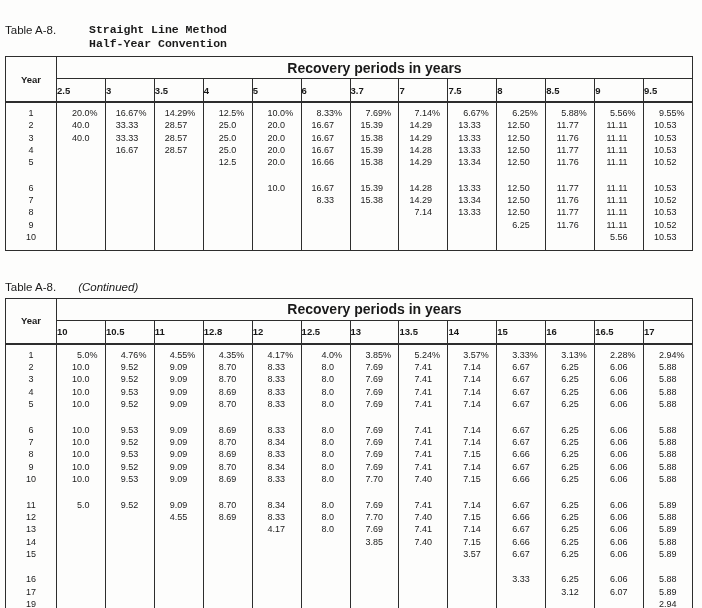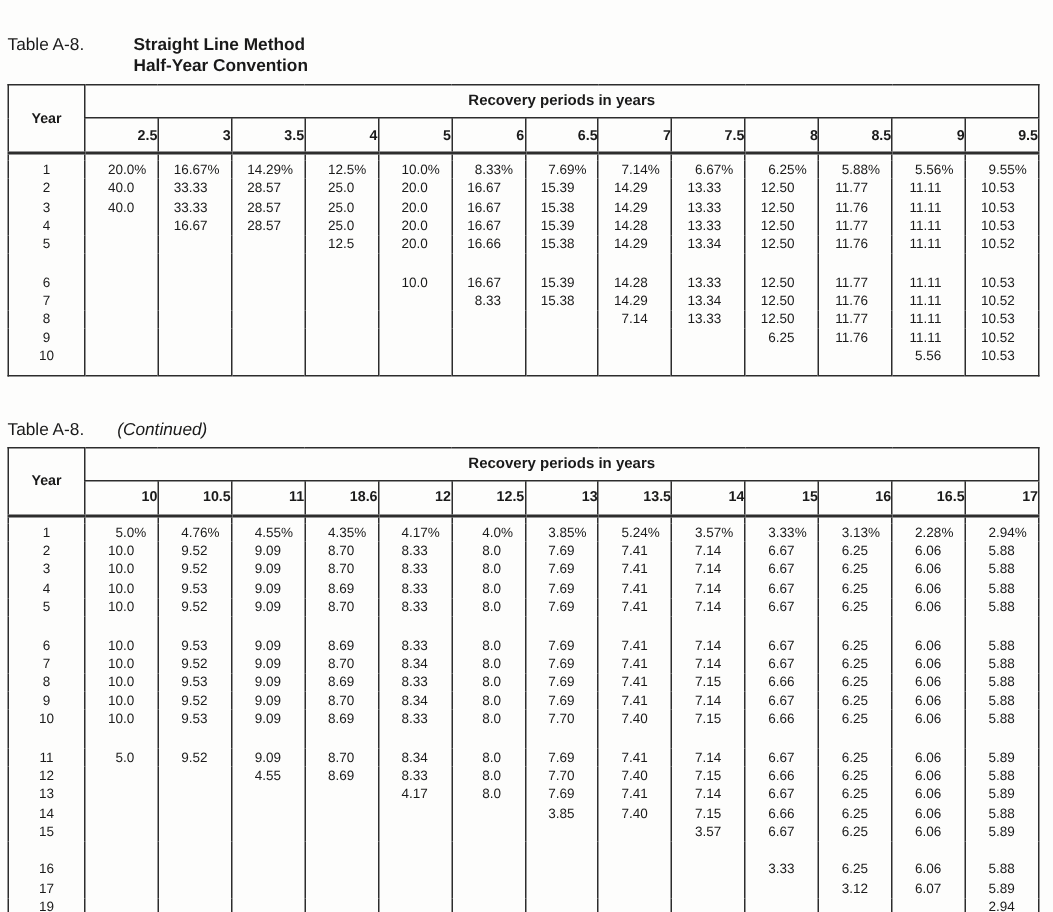--- a/index.html
+++ b/index.html
@@ -7,44 +7,44 @@
     width: 702px; height: 608px;
     background: #fdfdfc;
     font-family: "Liberation Sans", sans-serif;
     color: #1a1a1a;
     overflow: hidden;
   }
   .page { padding: 23px 6px 0 5px; }
 
   .hd { display: flex; font-size: 11.5px; line-height: 1.22; }
   .hd .prefix { flex: none; width: 84px; }
-  .hd .bold { font-weight: 700; }
+  .hd .bold { font-weight: 700; font-family: Liberation Mono, monospace; }
 
   .hd2 { margin: 30px 0 0 0; font-size: 11.5px; }
   .hd2 .cont { font-style: italic; margin-left: 22px; }
 
   table.a8 {
     border-collapse: collapse; table-layout: fixed;
     width: 688px; margin-top: 5px;
     border: 1.5px solid #2d2d2d;
   }
   .a8 col.cy { width: 51px; }
   .a8 th { font-weight: 700; padding: 0; }
   .a8 th.group {
-    height: 21px; font-size: 10px;
+    height: 21px; font-size: 14px;
     border-left: 1px solid #2d2d2d; border-bottom: 1px solid #2d2d2d;
     text-align: center; vertical-align: middle;
   }
   .a8 th.yearh {
     font-size: 9.5px; text-align: center; vertical-align: middle;
     border-bottom: 2px solid #2d2d2d;
   }
   .a8 tr.cols th {
     height: 22px; font-size: 9.5px;
-    text-align: right; vertical-align: middle;
+    text-align: left; vertical-align: middle;
     border-left: 1px solid #2d2d2d; border-bottom: 2px solid #2d2d2d;
   }
   .a8 td {
     border-left: 1px solid #2d2d2d;
     font-size: 9px; height: 12.4px; padding: 0;
     text-align: center; vertical-align: middle; line-height: 1;
     white-space: nowrap;
   }
   .a8 td:first-child { border-left: none; }
   .a8 tr.gaprow td { height: 13px; }
@@ -76,21 +76,21 @@
         <th class="yearh" rowspan="2">Year</th>
         <th class="group" colspan="13">Recovery periods in years</th>
       </tr>
       <tr class="cols">
           <th>2.5</th>
           <th>3</th>
           <th>3.5</th>
           <th>4</th>
           <th>5</th>
           <th>6</th>
-          <th>6.5</th>
+          <th>3.7</th>
           <th>7</th>
           <th>7.5</th>
           <th>8</th>
           <th>8.5</th>
           <th>9</th>
           <th>9.5</th>
         </tr>
     </thead>
     <tbody>
         <tr class="padrow top">
@@ -315,21 +315,21 @@
     </colgroup>
     <thead>
       <tr>
         <th class="yearh" rowspan="2">Year</th>
         <th class="group" colspan="13">Recovery periods in years</th>
       </tr>
       <tr class="cols">
           <th>10</th>
           <th>10.5</th>
           <th>11</th>
-          <th>18.6</th>
+          <th>12.8</th>
           <th>12</th>
           <th>12.5</th>
           <th>13</th>
           <th>13.5</th>
           <th>14</th>
           <th>15</th>
           <th>16</th>
           <th>16.5</th>
           <th>17</th>
         </tr>

